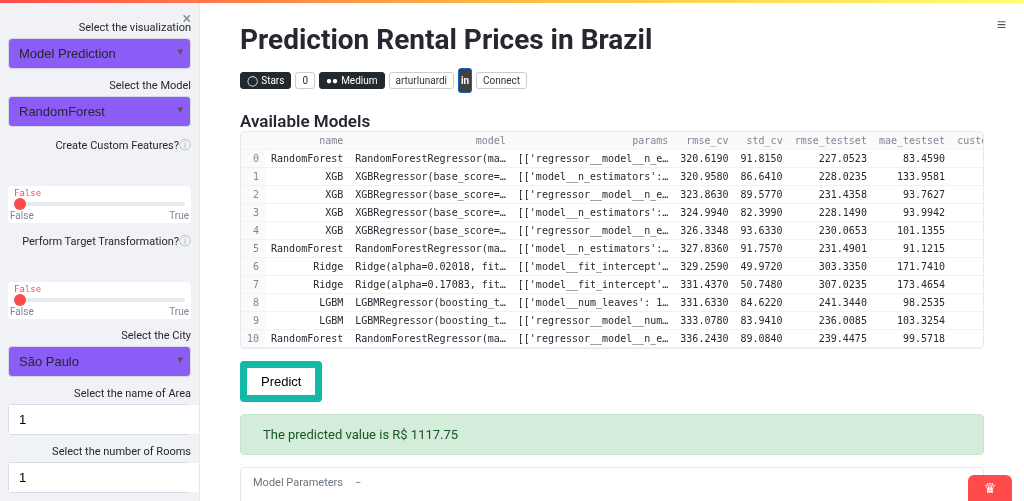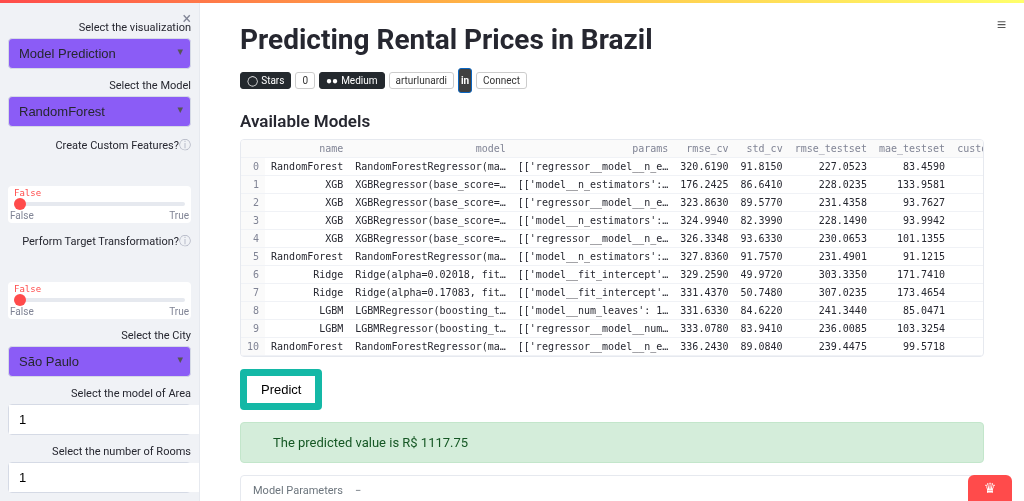--- a/index.html
+++ b/index.html
@@ -22,28 +22,28 @@
 .number-row { display: flex; align-items: center; background: #fff; border: 1px solid #d5dae5; border-radius: 4px; }
 .number-row input { flex: 1; border: none; outline: none; padding: 7px 10px; font-size: 13px; }
 .main { flex: 1; padding: 20px 40px 0 40px; overflow-y: auto; position: relative; }
 .main::-webkit-scrollbar { width: 0; }
 .hamburger { position: absolute; top: 12px; right: 18px; font-size: 16px; color: #555; cursor: pointer; }
 h1 { font-size: 28px; font-weight: 700; margin-bottom: 12px; }
 .badges { display: flex; gap: 4px; align-items: center; margin-bottom: 18px; }
 .badge { display: inline-flex; align-items: center; gap: 3px; font-size: 10px; padding: 2px 6px; border: 1px solid #ccc; border-radius: 3px; background: #fff; color: #333; }
 .badge.dark { background: #24292e; color: #fff; border-color: #24292e; }
 .badge.li { background: #404040; color: #fff; border-color: #0a66c2; width: 14px; justify-content: center; font-weight: bold; padding: 6px; }
-h2 { font-size: 17px; font-weight: 600; margin-bottom: 8px; }
+h2 { font-size: 17px; font-weight: 600; }
 .df-wrap { border: 1px solid #e6e9ef; border-radius: 4px; overflow-x: auto; margin-bottom: 12px; }
 table { border-collapse: collapse; width: 100%; font-family: "SFMono-Regular", Consolas, monospace; font-size: 10px; }
 th, td { padding: 3px 6px; border-bottom: 1px solid #f0f2f6; white-space: nowrap; text-align: right; }
 th { color: #808495; font-weight: normal; background: #fafafa; }
 td.idx { color: #808495; background: #fafafa; }
 .btn { display: inline-block; padding: 6px 14px; border: 7px solid #14b8a6; border-radius: 4px; background: #fff; font-size: 13px; cursor: pointer; margin-bottom: 12px; }
-.success { background: #d4edda; border: 1px solid #c3e6cb; color: #155724; padding: 12px 32px; border-radius: 4px; font-size: 13px; margin-bottom: 12px; }
+.success { background: #d4edda; border: 1px solid #c3e6cb; color: #155724; padding: 12px 22px; border-radius: 4px; font-size: 13px; margin-bottom: 12px; }
 .expander { border: 1px solid #e6e9ef; border-radius: 4px; }
 .exp-head { display: flex; justify-content: flex-start; padding: 8px 12px; font-size: 11px; color: #6c757d; cursor: pointer; gap: 12px; }
 .exp-body { padding: 8px 12px 12px; font-size: 13px; }
 .fab { position: fixed; bottom: 0; right: 12px; background: #ff4b4b; color: #fff; width: 44px; height: 26px; border-radius: 6px 6px 0 0; display: flex; align-items: center; justify-content: center; font-size: 14px; }
 </style>
 </head>
 <body>
 
 <div class="gradient-bar"></div>
 <div class="app">
@@ -90,21 +90,21 @@
           <span>True</span>
         </div>
   </div>
 
   <div class="label">
         <span>Select the City</span>
       </div>
   <div class="select-wrap"><input class="select" readonly="" value="São Paulo" style=""></div>
 
   <div class="label">
-        <span>Select the model of Area</span>
+        <span>Select the name of Area</span>
       </div>
   <div class="number-row">
         <input value="1" style="">
       </div>
 
   <div class="label">
         <span>Select the number of Rooms</span>
       </div>
   <div class="number-row">
         <input value="1" style="">
@@ -114,21 +114,21 @@
         <span>Select the number of Bathrooms</span>
       </div>
   <div class="number-row">
         <input value="1" style="">
       </div>
 
 </aside>
 
 <main class="main">
   <span class="hamburger">≡</span>
-  <h1>Predicting Rental Prices in Brazil</h1>
+  <h1>Prediction Rental Prices in Brazil</h1>
   <div class="badges">
     <span class="badge dark">◯ <span>Stars</span></span>
         <span class="badge">0</span>
     <span class="badge dark">●● <span>Medium</span></span>
         <span class="badge">arturlunardi</span>
     <span class="badge li">in</span>
         <span class="badge">Connect</span>
   </div>
 
   <h2>Available Models</h2>
@@ -157,21 +157,21 @@
               <td>91.8150</td>
               <td>227.0523</td>
               <td>83.4590</td>
               <td>0</td>
             </tr>
             <tr>
               <td class="idx">1</td>
               <td>XGB</td>
               <td>XGBRegressor(base_score=…</td>
               <td>[['model__n_estimators':…</td>
-              <td>176.2425</td>
+              <td>320.9580</td>
               <td>86.6410</td>
               <td>228.0235</td>
               <td>133.9581</td>
               <td>0</td>
             </tr>
             <tr>
               <td class="idx">2</td>
               <td>XGB</td>
               <td>XGBRegressor(base_score=…</td>
               <td>[['regressor__model__n_e…</td>
@@ -237,21 +237,21 @@
               <td>0</td>
             </tr>
             <tr>
               <td class="idx">8</td>
               <td>LGBM</td>
               <td>LGBMRegressor(boosting_t…</td>
               <td>[['model__num_leaves': 1…</td>
               <td>331.6330</td>
               <td>84.6220</td>
               <td>241.3440</td>
-              <td>85.0471</td>
+              <td>98.2535</td>
               <td>0</td>
             </tr>
             <tr>
               <td class="idx">9</td>
               <td>LGBM</td>
               <td>LGBMRegressor(boosting_t…</td>
               <td>[['regressor__model__num…</td>
               <td>333.0780</td>
               <td>83.9410</td>
               <td>236.0085</td>

